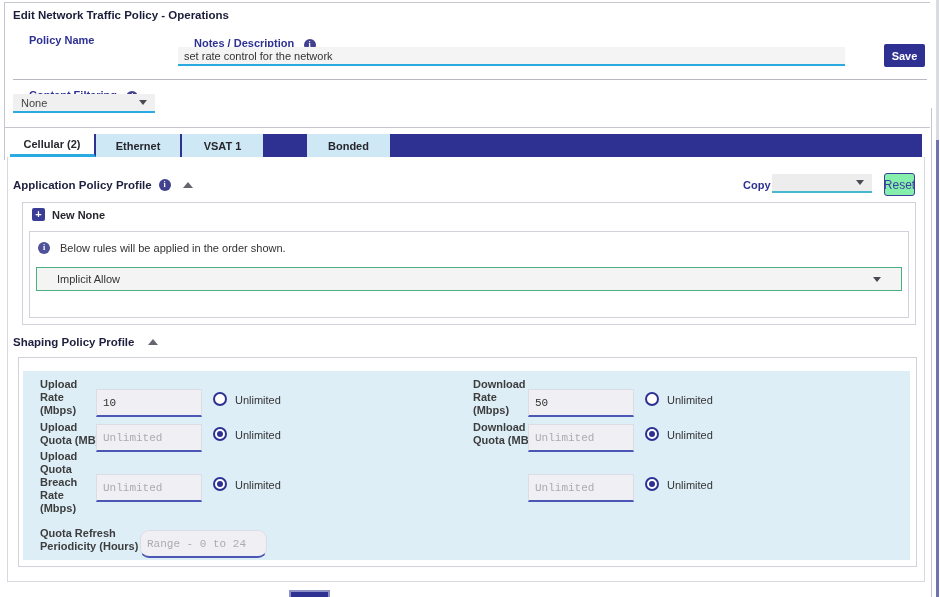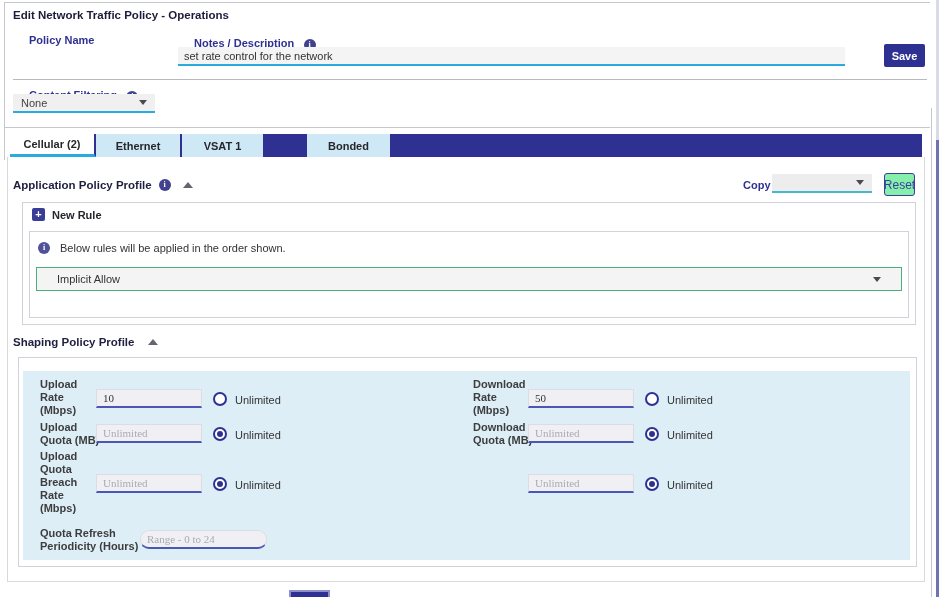--- a/index.html
+++ b/index.html
@@ -21,22 +21,22 @@
   .hline { position:absolute; height:1px; background:#c6c6ce; }
   .vline { position:absolute; width:1px; background:#c6c6ce; }
 
   
   .u-input {
     position:absolute; height:19px; background:#f4f4f4; border:none;
     border-bottom:2px solid #29abe2; font-family:"Liberation Sans",sans-serif;
     font-size:11px; color:#333; padding:0 6px; outline:none;
   }
   .s-input {
-    position:absolute; height:19px; background:#f0f0f4; border:1px solid #dcdce6;
-    border-bottom:2px solid #4a57b5; font-family:Liberation Serif, serif;
+    position:absolute; height:28px; background:#f0f0f4; border:1px solid #dcdce6;
+    border-bottom:2px solid #4a57b5; font-family:Liberation Mono, monospace;
     font-size:11px; color:#333; padding:0 6px; outline:none;
   }
   .s-input::placeholder, .u-input::placeholder { color:#aaaab2; }
 
   
   .fake-select {
     position:absolute; height:19px; background:#f0f0f0; border-bottom:2px solid #29abe2;
     font-size:11px; color:#444; display:flex; align-items:center; padding:0 8px;
     cursor:pointer;
   }
@@ -161,21 +161,21 @@
   <div class="fake-select" style="left:772px; top:174px; width:100px; background:#ededed; border-bottom:2px solid #45b8cf;">
     <span></span>
     <span class="caret"></span>
   </div>
   <button class="btn-outline" style="left:884px; top:173px; width:31px; height:23px;">Reset</button>
 
   <div class="box" style="left:22px; top:202px; width:894px; height:123px;"></div>
 
   <div class="abs" style="left:32px; top:208px; display:flex; align-items:center;">
     <span class="plus-icon">+</span>
-    <span style="margin-left:7px; font-size:11px; font-weight:bold; color:#26262c;">New Rule</span>
+    <span style="margin-left:7px; font-size:11px; font-weight:bold; color:#26262c;">New None</span>
   </div>
 
   <div class="box" style="left:29px; top:231px; width:880px; height:87px;"></div>
 
   <div class="abs" style="left:38px; top:242px; display:flex; align-items:center;">
     <span class="info-icon" style="background:#4f5199;">i</span>
     <span style="margin-left:10px; font-size:11px; color:#333;">Below rules will be applied in the order shown.</span>
   </div>
 
   <div class="green-select" style="left:36px; top:267px; width:866px;">

